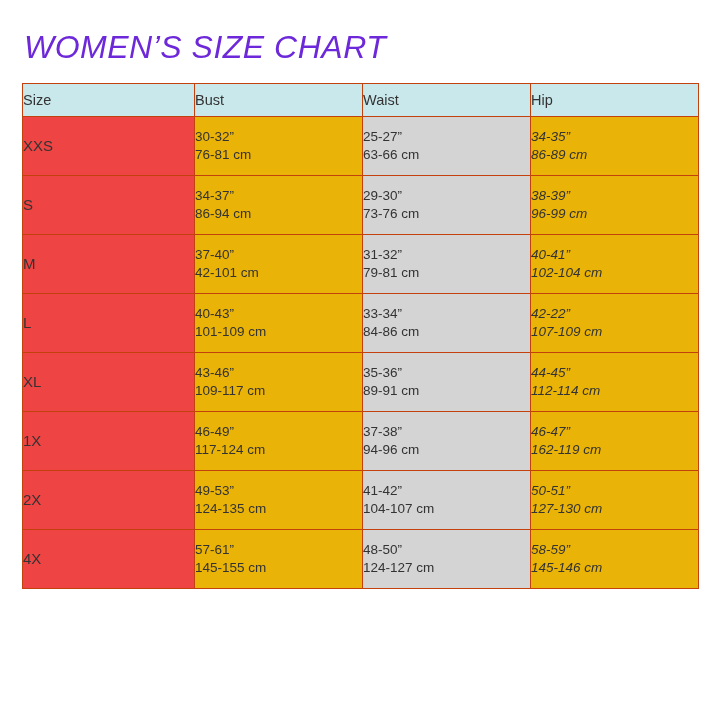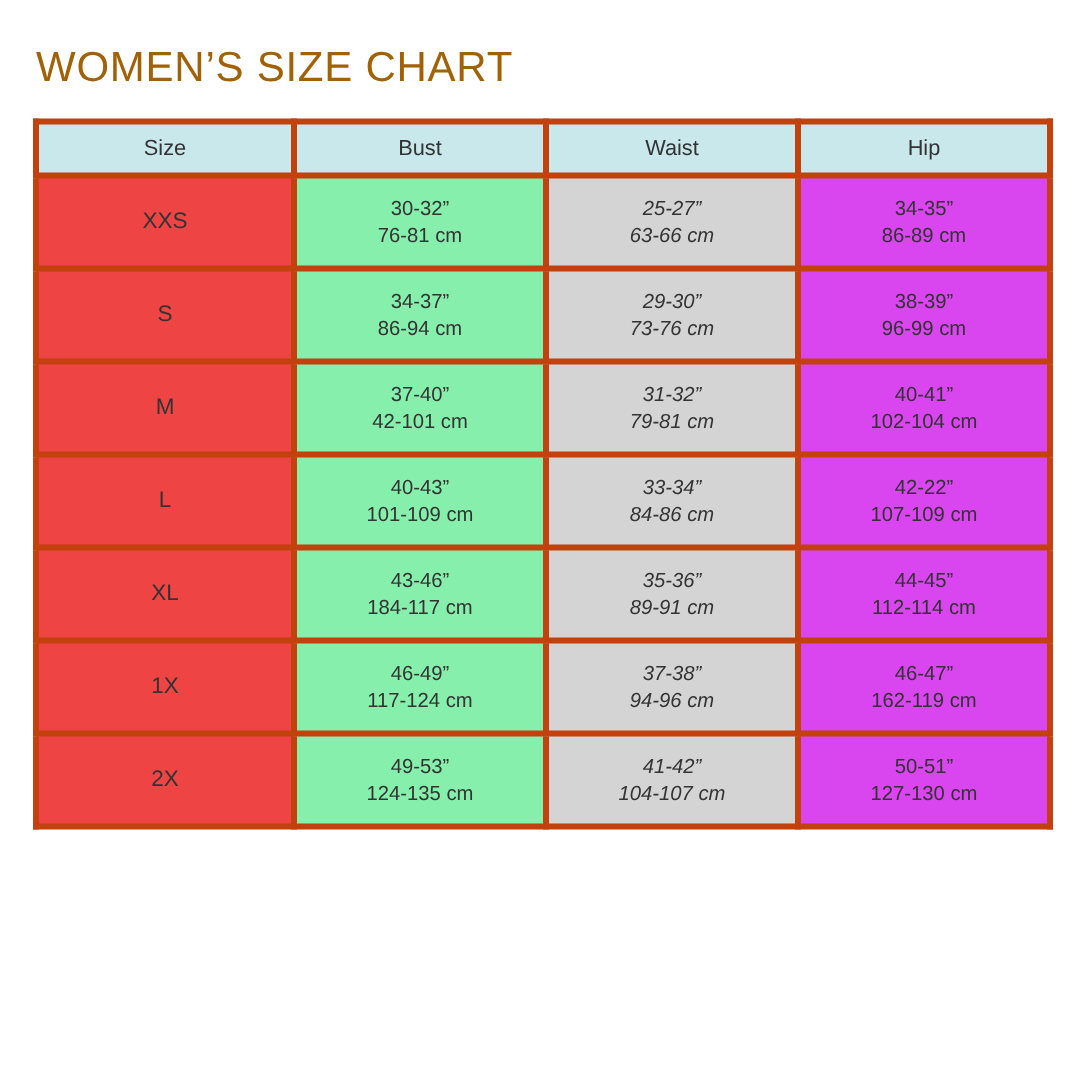--- a/index.html
+++ b/index.html
@@ -16,36 +16,37 @@
   }
   .page {
     width: 720px;
     height: 720px;
     box-sizing: border-box;
     padding: 30px 22px 0 22px;
     display: flex;
     flex-direction: column;
   }
   .page-title {
-    font-size: 28px;
+    font-size: 32px;
     font-weight: 400;
     letter-spacing: 0.5px;
-    color: #a16207;
+    color: #6d28d9;
     margin: 0 0 18px 2px;
     line-height: 1.1;
+    font-style: italic;
   }
   table.size-chart {
     border-collapse: collapse;
     width: 676px;
     table-layout: fixed;
   }
   table.size-chart td,
   table.size-chart th {
-    border: 4px solid #c2410c;
-    text-align: center;
+    border: 1px solid #c2410c;
+    text-align: left;
     vertical-align: middle;
     font-weight: 400;
     padding: 0;
   }
   thead th {
     background: #c9e8ec;
     height: 32px;
     font-size: 14.5px;
     color: #333333;
   }
@@ -54,29 +55,29 @@
     font-size: 13.5px;
     line-height: 1.35;
     color: #333333;
   }
   tbody td.size-cell {
     background: #ef4444;
     font-size: 15px;
     color: #333333;
   }
   tbody td.col-bust {
-    background: #86efac;
+    background: #eab308;
     margin-top: 26px;
   }
   tbody td.col-waist {
     background: #d4d4d4;
+  }
+  tbody td.col-hip {
+    background: #eab308;
     font-style: italic;
-  }
-  tbody td.col-hip {
-    background: #d946ef;
   }
   td .line2 {
     display: block;
   }
   col.c-size { width: 172px; }
   col.c-bust { width: 168px; }
   col.c-waist { width: 168px; }
   col.c-hip  { width: 168px; }
 </style>
 </head>
@@ -165,21 +166,21 @@
         <td class="col-hip">
           <span>42-22”</span>
           <span class="line2">107-109 cm</span>
         </td>
       </tr>
 
       <tr>
         <td class="size-cell">XL</td>
         <td class="col-bust">
           <span>43-46”</span>
-          <span class="line2">184-117 cm</span>
+          <span class="line2">109-117 cm</span>
         </td>
         <td class="col-waist">
           <span>35-36”</span>
           <span class="line2">89-91 cm</span>
         </td>
         <td class="col-hip">
           <span>44-45”</span>
           <span class="line2">112-114 cm</span>
         </td>
       </tr>
@@ -210,17 +211,32 @@
           <span>41-42”</span>
           <span class="line2">104-107 cm</span>
         </td>
         <td class="col-hip">
           <span>50-51”</span>
           <span class="line2">127-130 cm</span>
         </td>
       </tr>
 
 
+      <tr>
+        <td class="size-cell">4X</td>
+        <td class="col-bust">
+          <span>57-61”</span>
+          <span class="line2">145-155 cm</span>
+        </td>
+        <td class="col-waist">
+          <span>48-50”</span>
+          <span class="line2">124-127 cm</span>
+        </td>
+        <td class="col-hip">
+          <span>58-59”</span>
+          <span class="line2">145-146 cm</span>
+        </td>
+      </tr>
 
     </tbody>
   </table>
 
 </div>
 
 </body></html>

